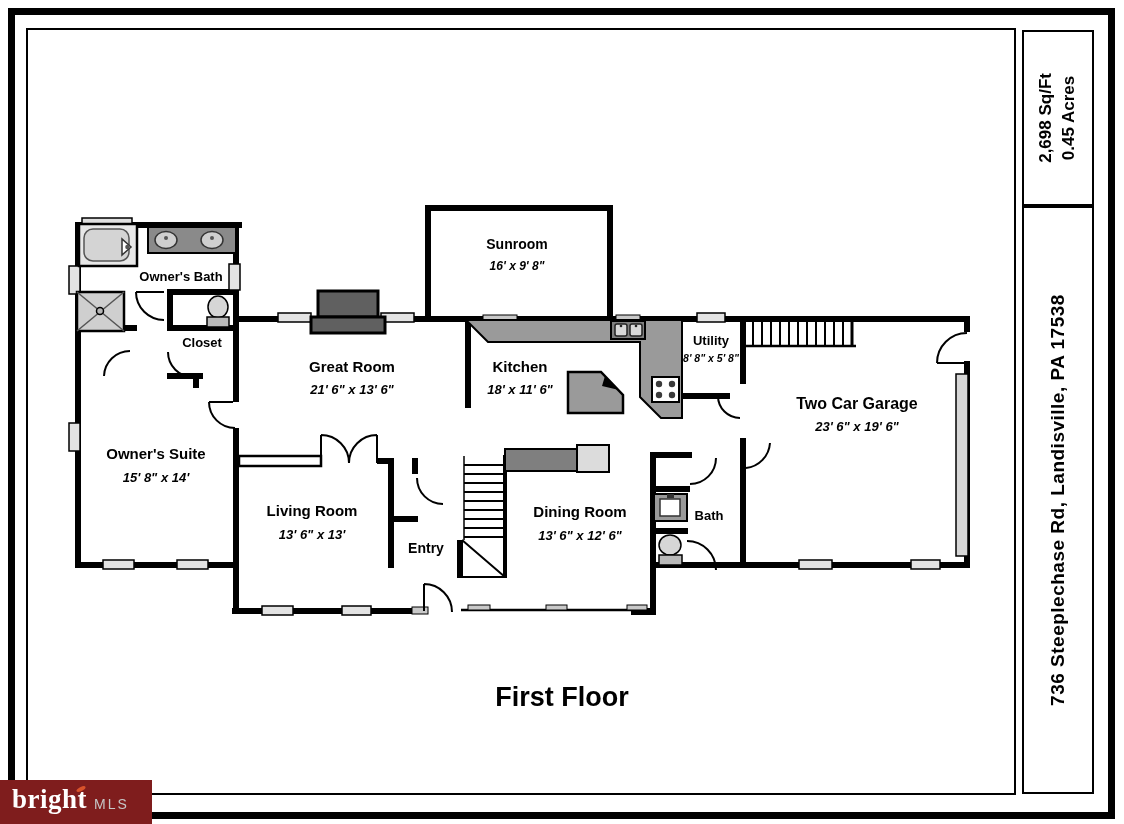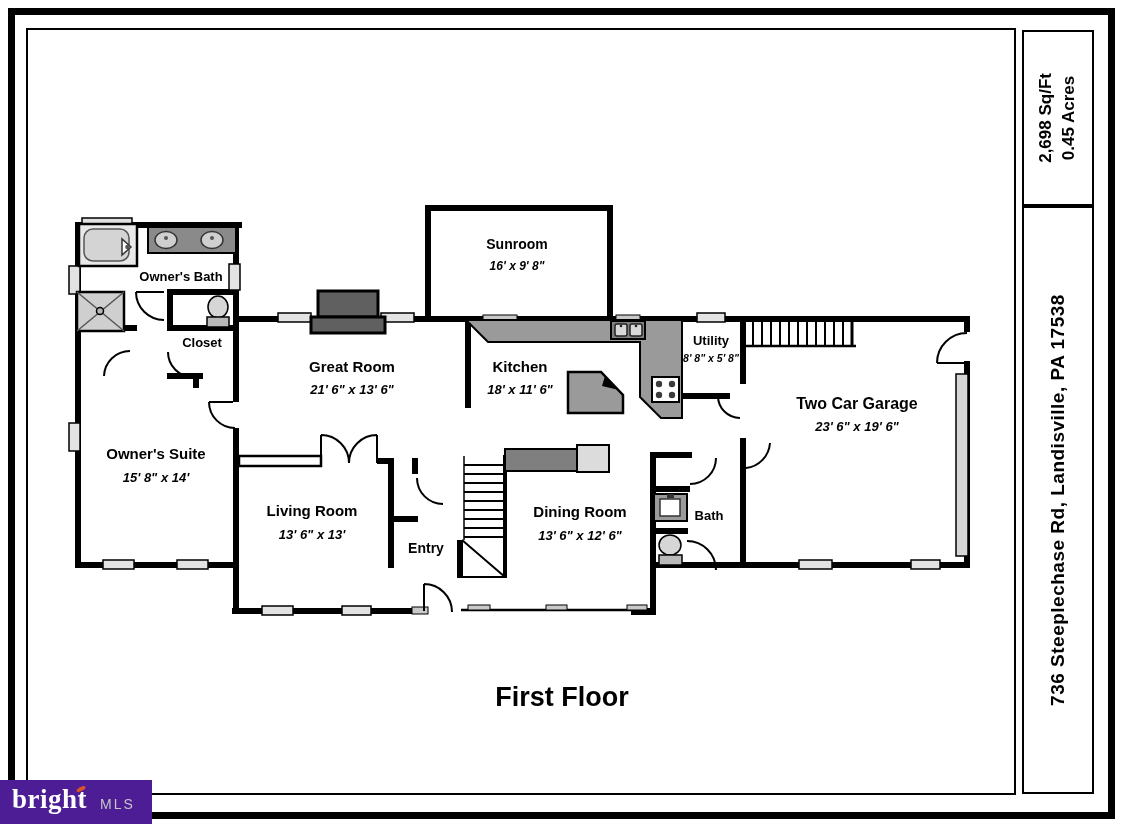--- a/index.html
+++ b/index.html
@@ -7,24 +7,24 @@
   .stage{position:absolute;left:0;top:0;width:1124px;height:824px;background:#fff;}
   .frame-outer{position:absolute;left:8px;top:8px;width:1093px;height:797px;border:7px solid #000;}
   .frame-inner{position:absolute;left:26px;top:28px;width:986px;height:763px;border:2px solid #000;}
   svg.plan{position:absolute;left:0;top:0;}
   .side-box{position:absolute;border:2px solid #000;background:#fff;display:flex;align-items:center;justify-content:center;}
   .area-box{left:1022px;top:30px;width:68px;height:172px;}
   .addr-box{left:1022px;top:206px;width:68px;height:584px;}
   .vtext{transform:rotate(-90deg);white-space:nowrap;text-align:center;font-weight:bold;color:#000;}
   .area-box .vtext{font-size:17px;line-height:1.35;display:flex;flex-direction:column;}
   .addr-box .vtext{font-size:19px;letter-spacing:.5px;}
-  .logo{position:absolute;left:0;top:780px;width:152px;height:44px;background:#4c1d95;}
+  .logo{position:absolute;left:0;top:780px;width:152px;height:44px;background:#7f1d1d;}
   .logo-brand{position:absolute;left:12px;top:4px;font-family:"Liberation Serif",serif;font-weight:bold;
     font-size:27px;color:#fff;letter-spacing:.5px;}
-  .logo-suffix{position:absolute;left:100px;top:16px;font-size:14px;color:#c6c6c6;letter-spacing:2px;font-weight:normal;}
+  .logo-suffix{position:absolute;left:94px;top:16px;font-size:14px;color:#c6c6c6;letter-spacing:2px;font-weight:normal;}
   .logo-accent{position:absolute;left:76px;top:7px;width:10px;height:4px;background:#d9532b;border-radius:50%;
     transform:rotate(-28deg);}
 </style>
 </head>
 <body>
 
 <div class="stage">
 
   <div class="frame-outer"></div>
   <div class="frame-inner"></div>

